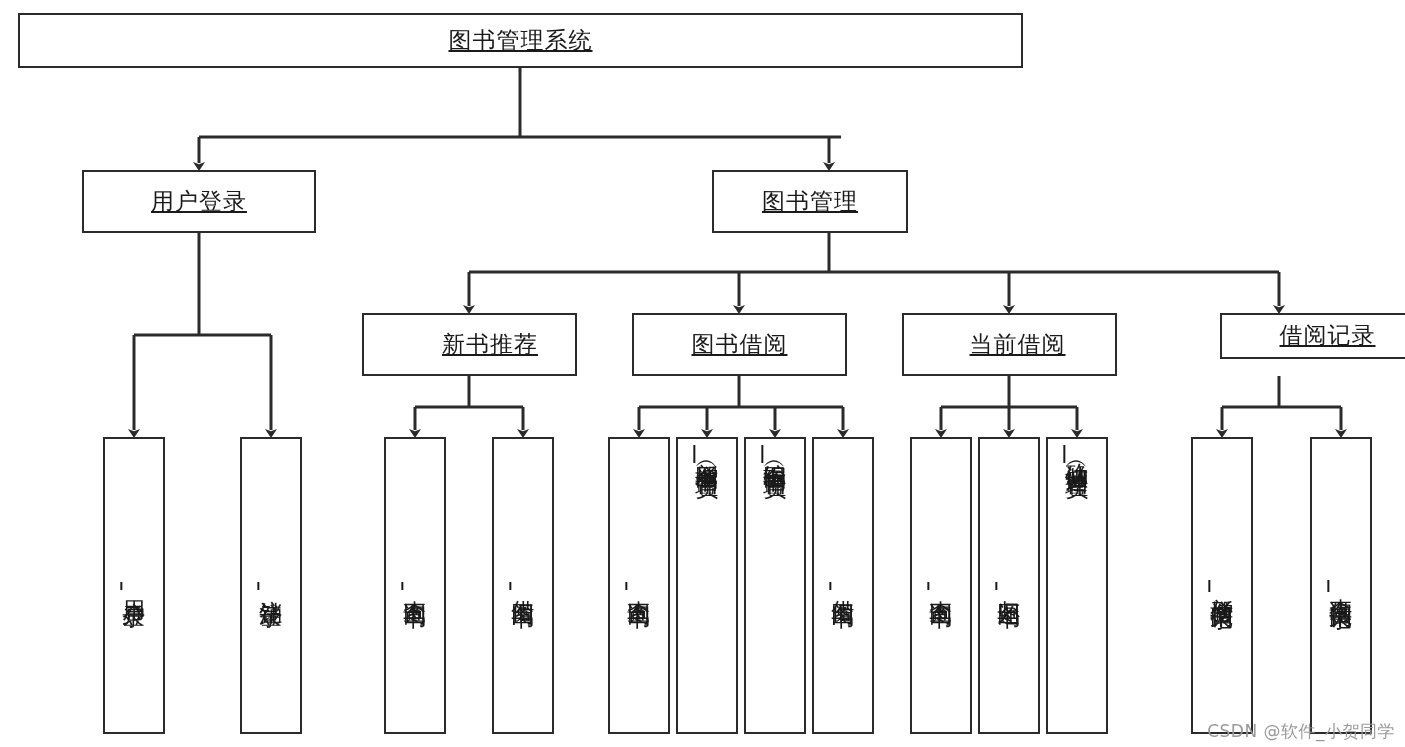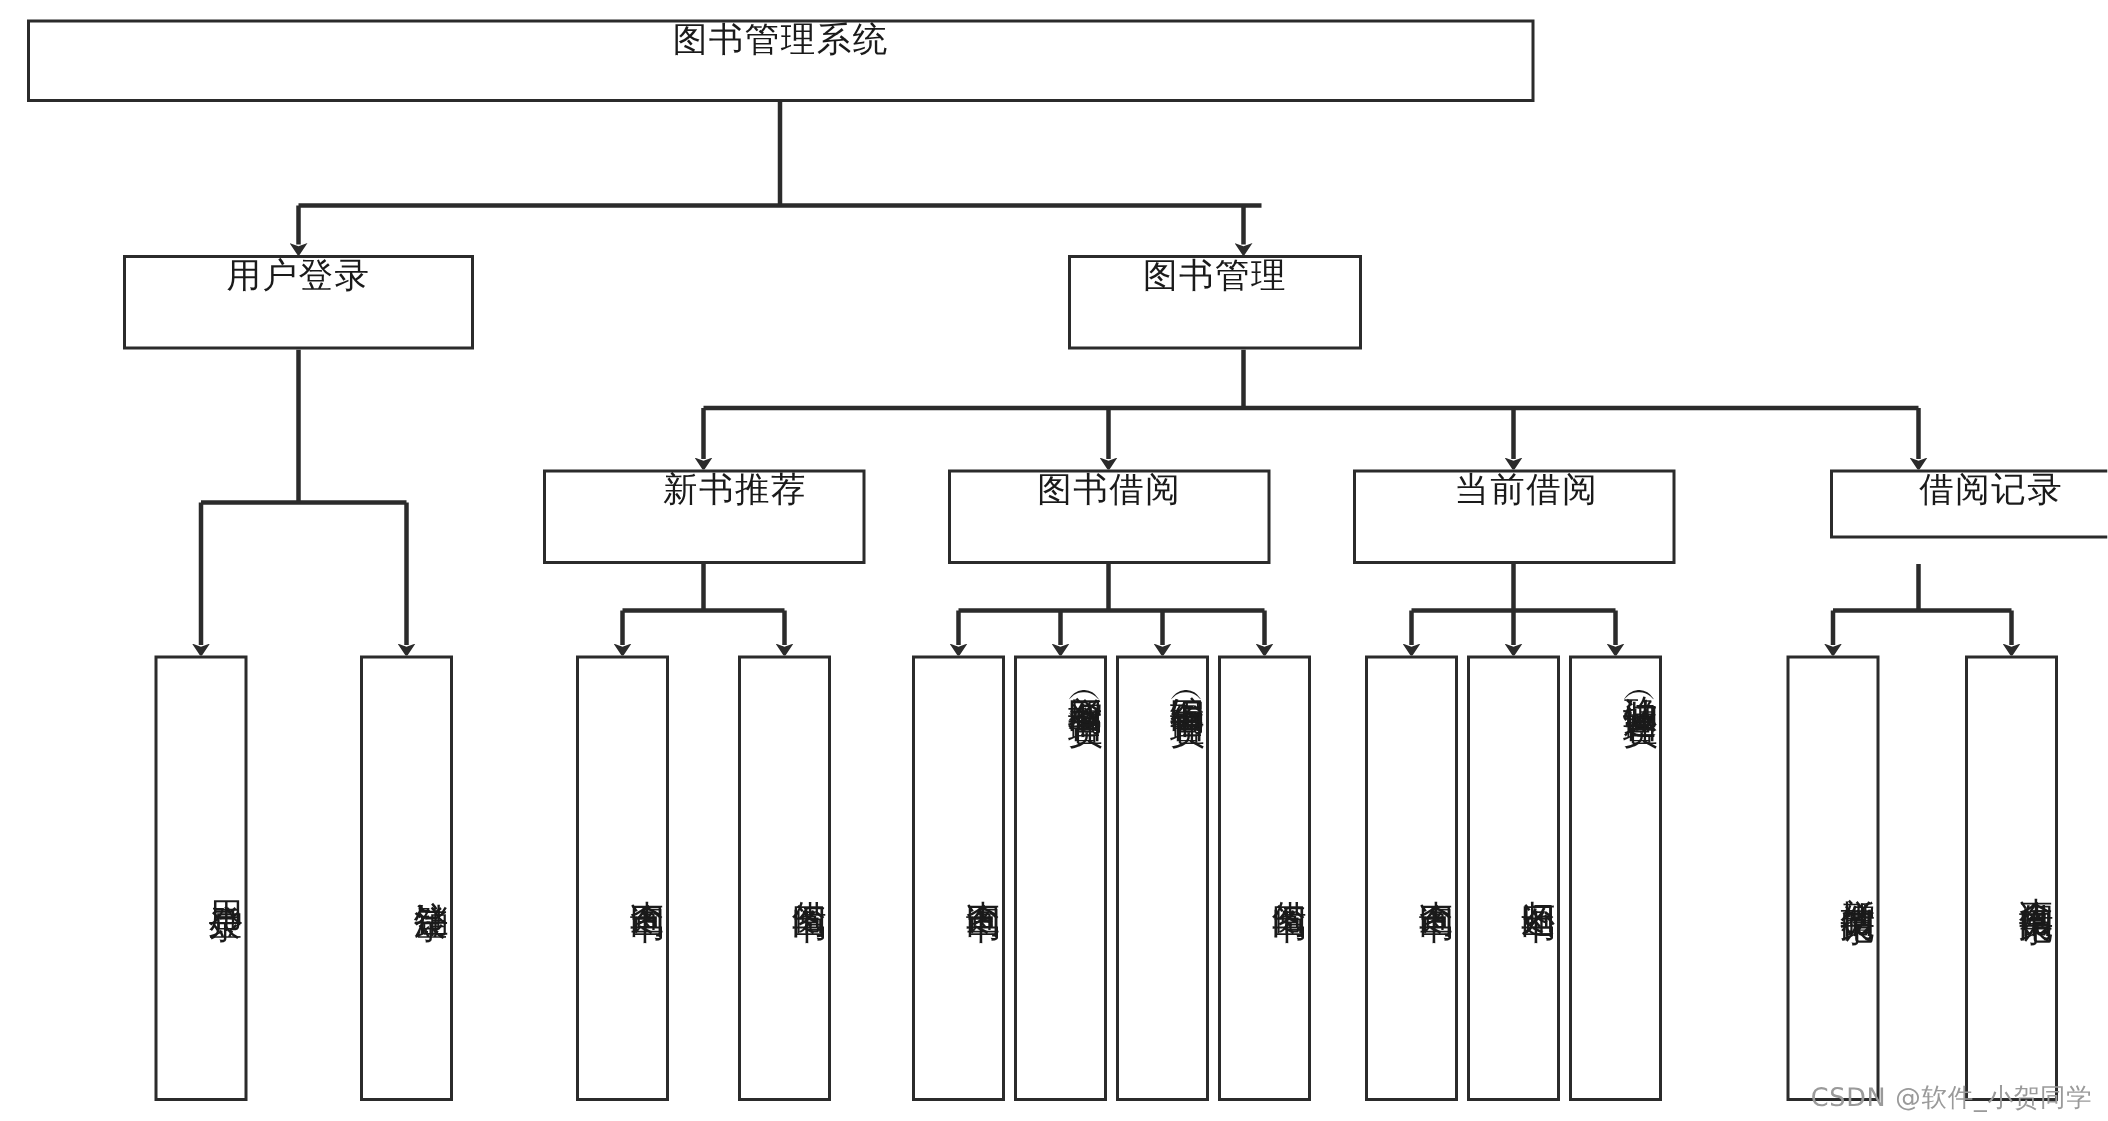--- a/index.html
+++ b/index.html
@@ -25,23 +25,25 @@
     width: 1405px;
     height: 747px;
     pointer-events: none;
   }
   .node {
     position: absolute;
     box-sizing: border-box;
     border: 2.5px solid #2b2b2b;
     background: #ffffff;
     display: flex;
+    align-items: center;
     justify-content: center;
     color: #1a1a1a;
     z-index: 2;
+    text-decoration: underline;
   }
   .node.horiz {
     font-size: 23px;
     line-height: 1.1;
     letter-spacing: 1px;
   }
   .node.vert {
     writing-mode: vertical-rl;
     text-orientation: upright;
     font-size: 23px;

